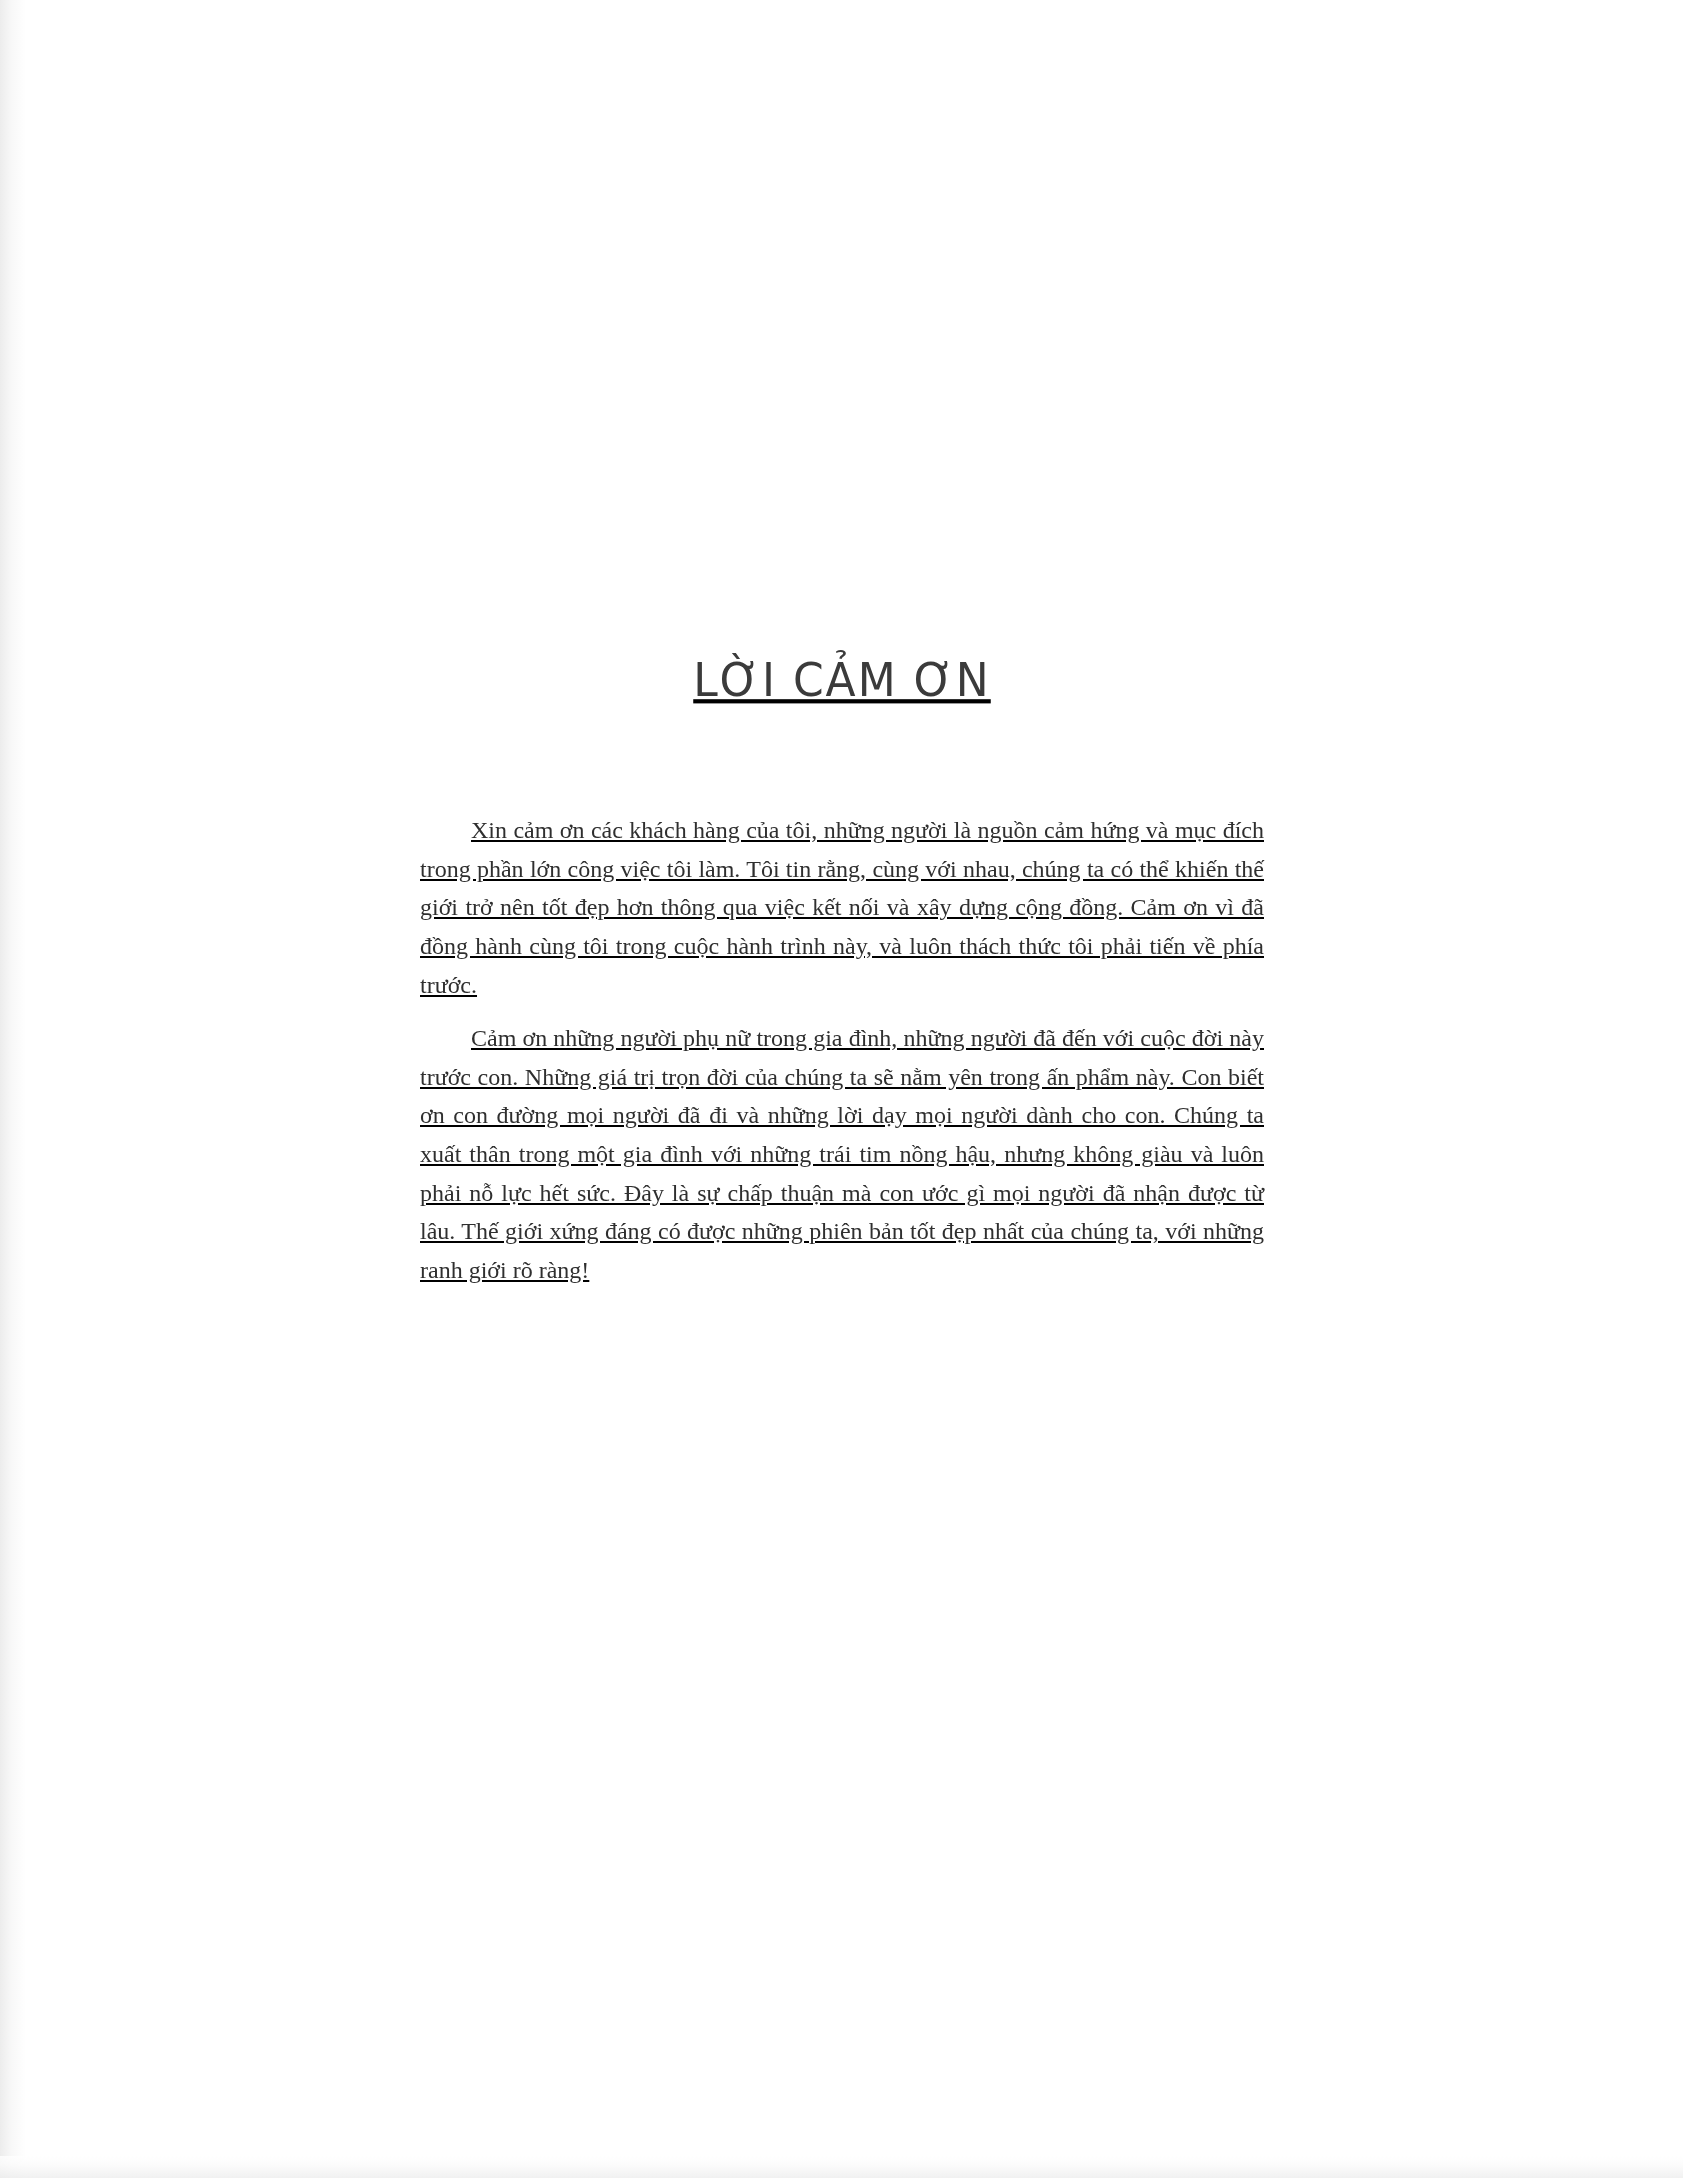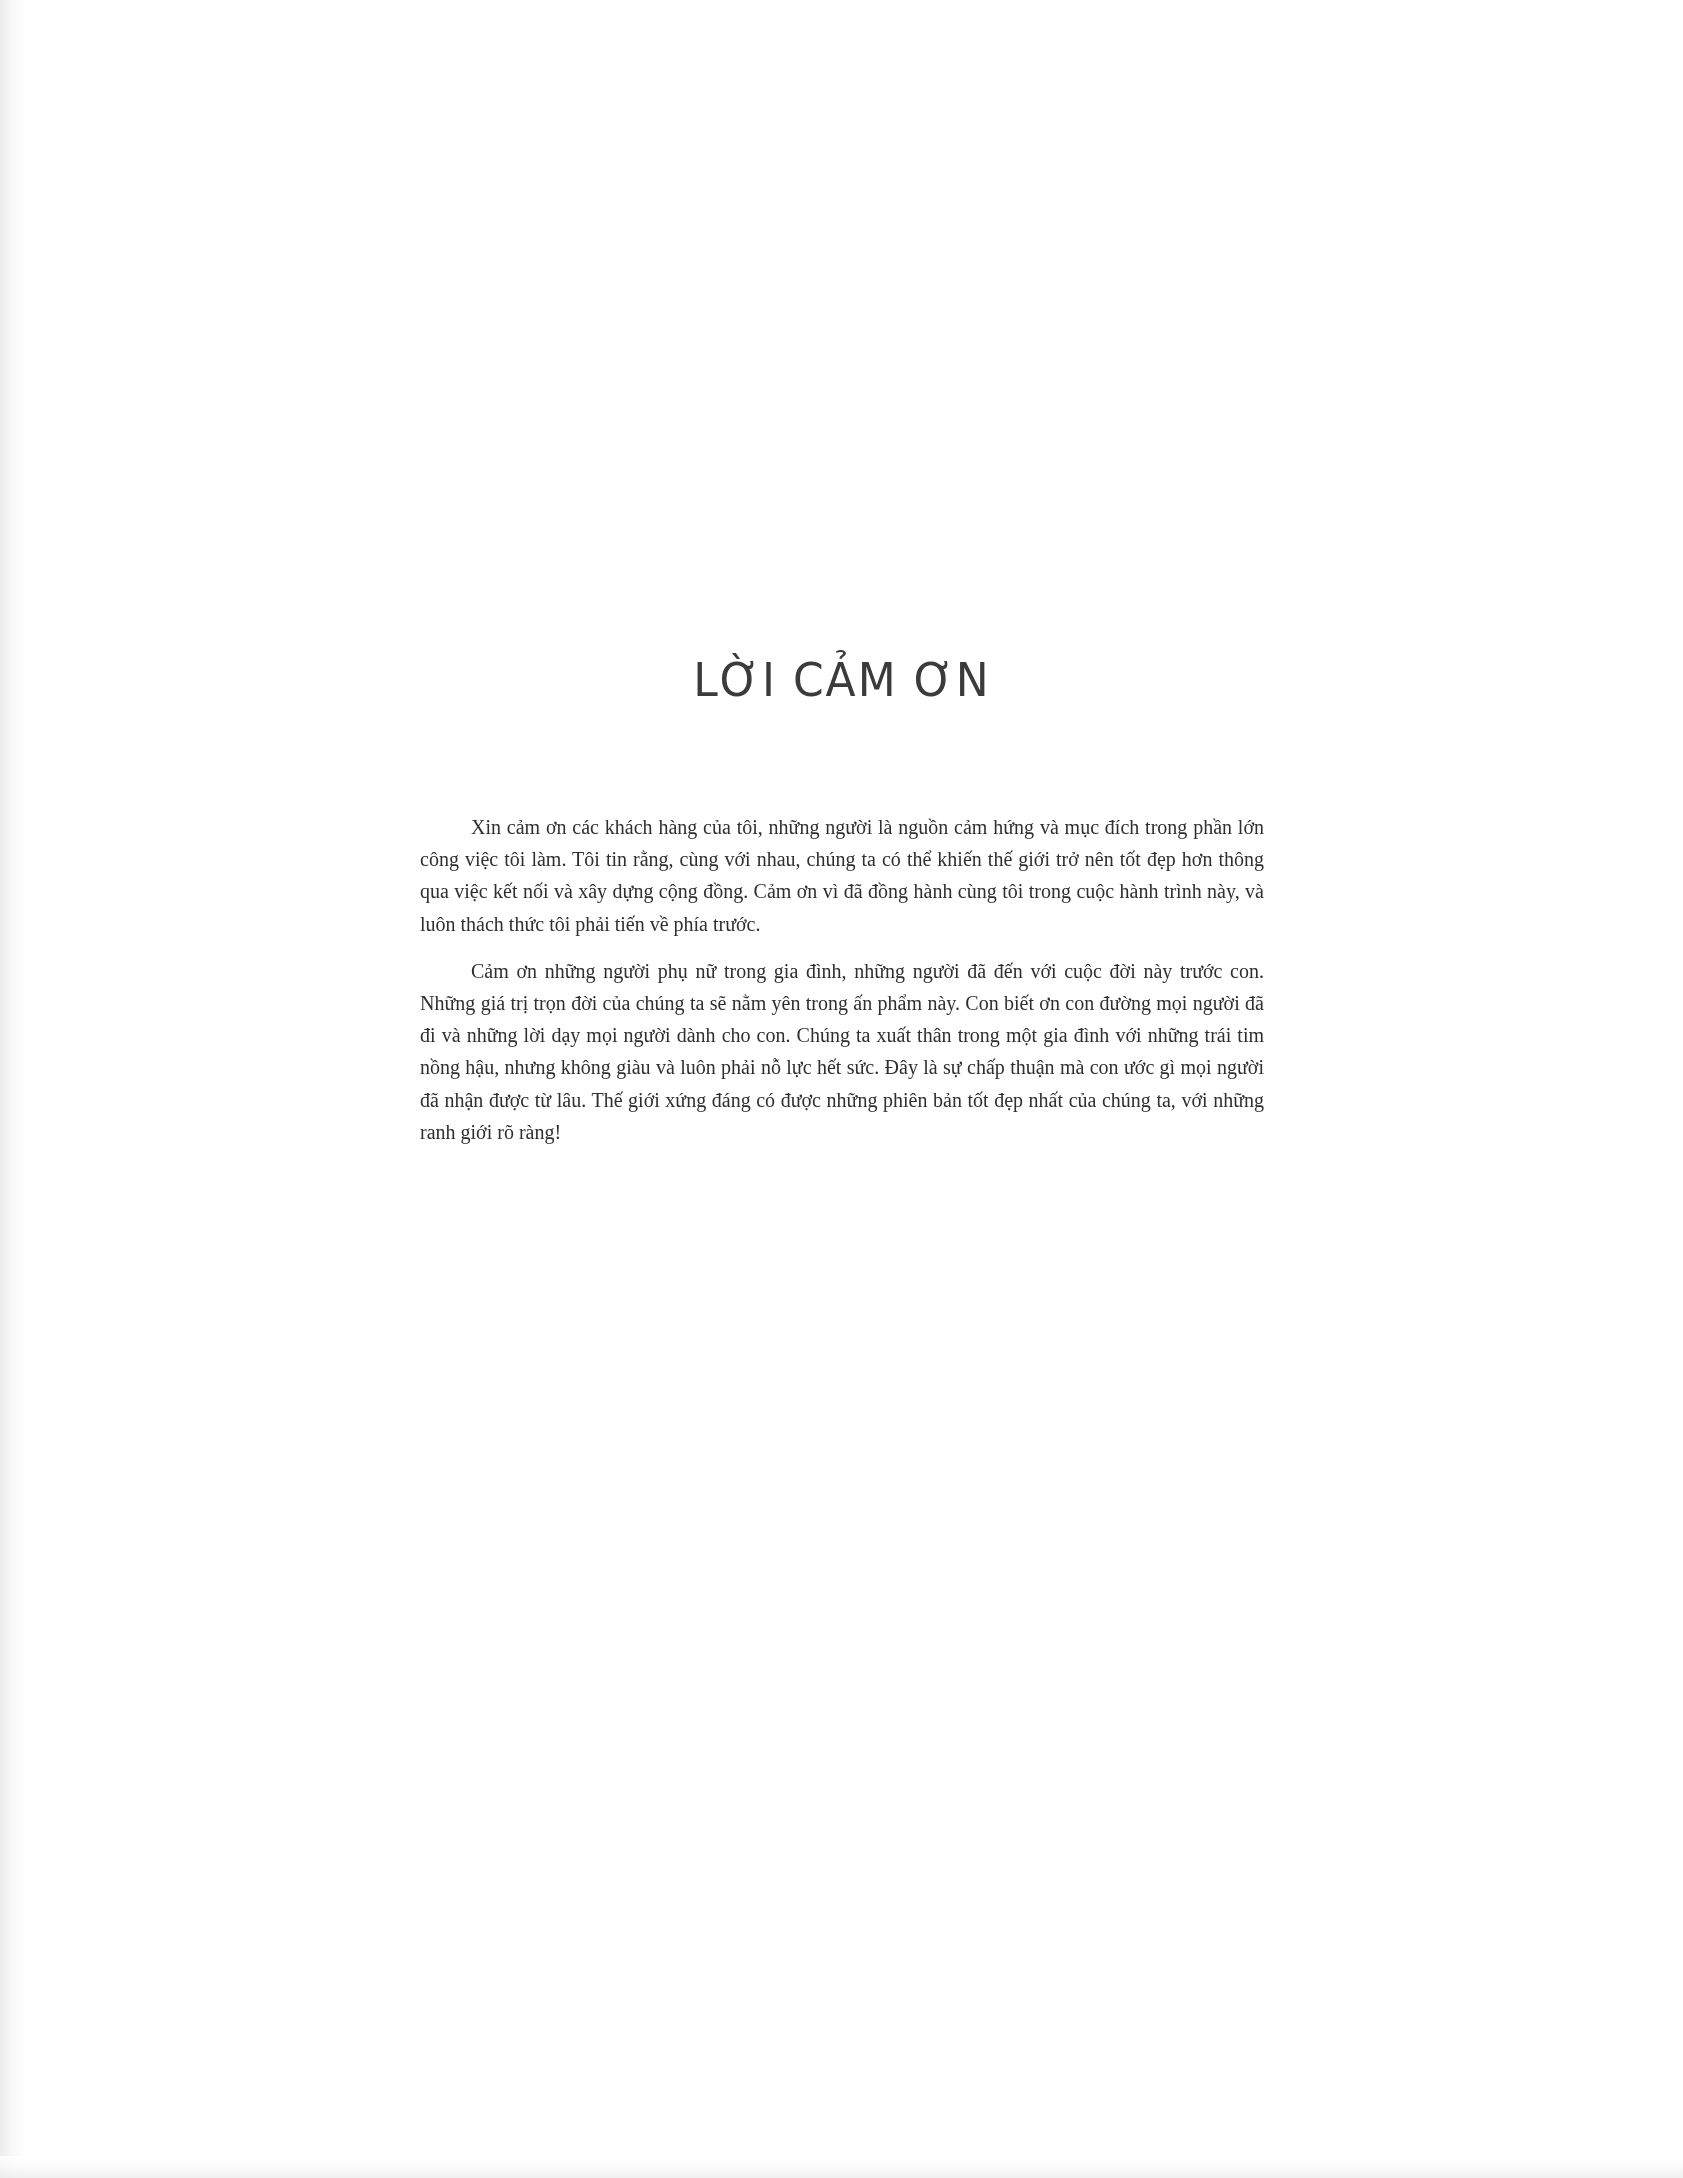--- a/index.html
+++ b/index.html
@@ -42,37 +42,38 @@
     height: 22px;
     background: linear-gradient(to top, #ededed 0%, #fbfbfb 60%, #ffffff 100%);
     opacity: 0.8;
   }
 
   .content {
     position: absolute;
     left: 420px;
     top: 653px;
     width: 844px;
+    text-decoration: underline;
   }
 
   .chapter-title {
     font-family: "DejaVu Sans", sans-serif;
     font-size: 44px;
     letter-spacing: 2px;
     color: #3b3b3b;
     text-align: center;
     font-weight: 400;
     margin: 0 0 107px 0;
     transform: scaleY(1.05);
     transform-origin: center top;
   }
 
   .body-text p {
     margin: 15px 0 6px 0;
-    font-size: 20px;
+    font-size: 24px;
     line-height: 1.61;
     color: #2f2f2f;
     text-align: justify;
     text-justify: inter-word;
     text-indent: 51px;
     hyphens: none;
   }
 
   .body-text p:last-child {
     margin-bottom: 0;

